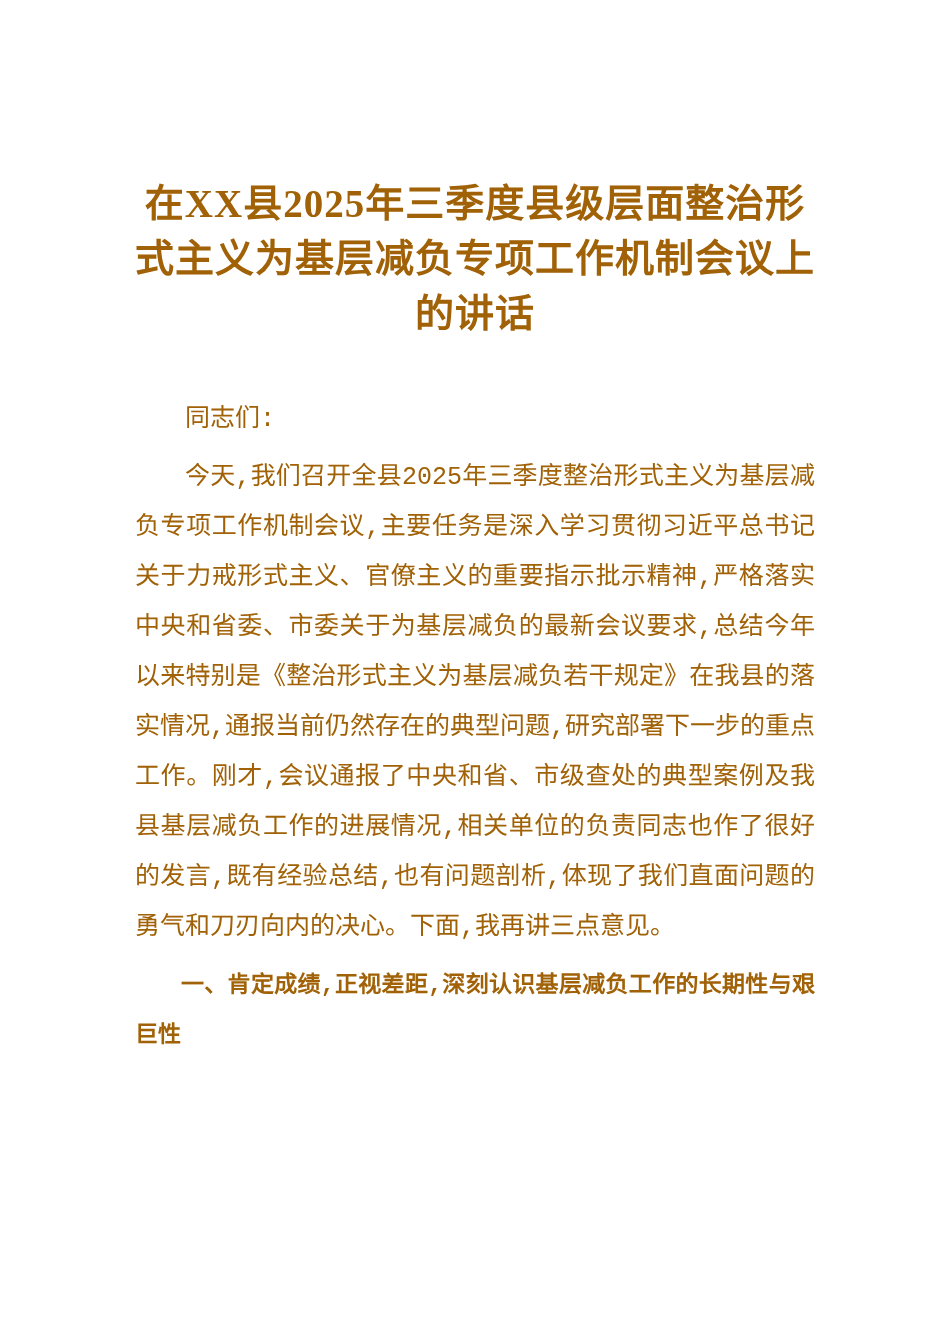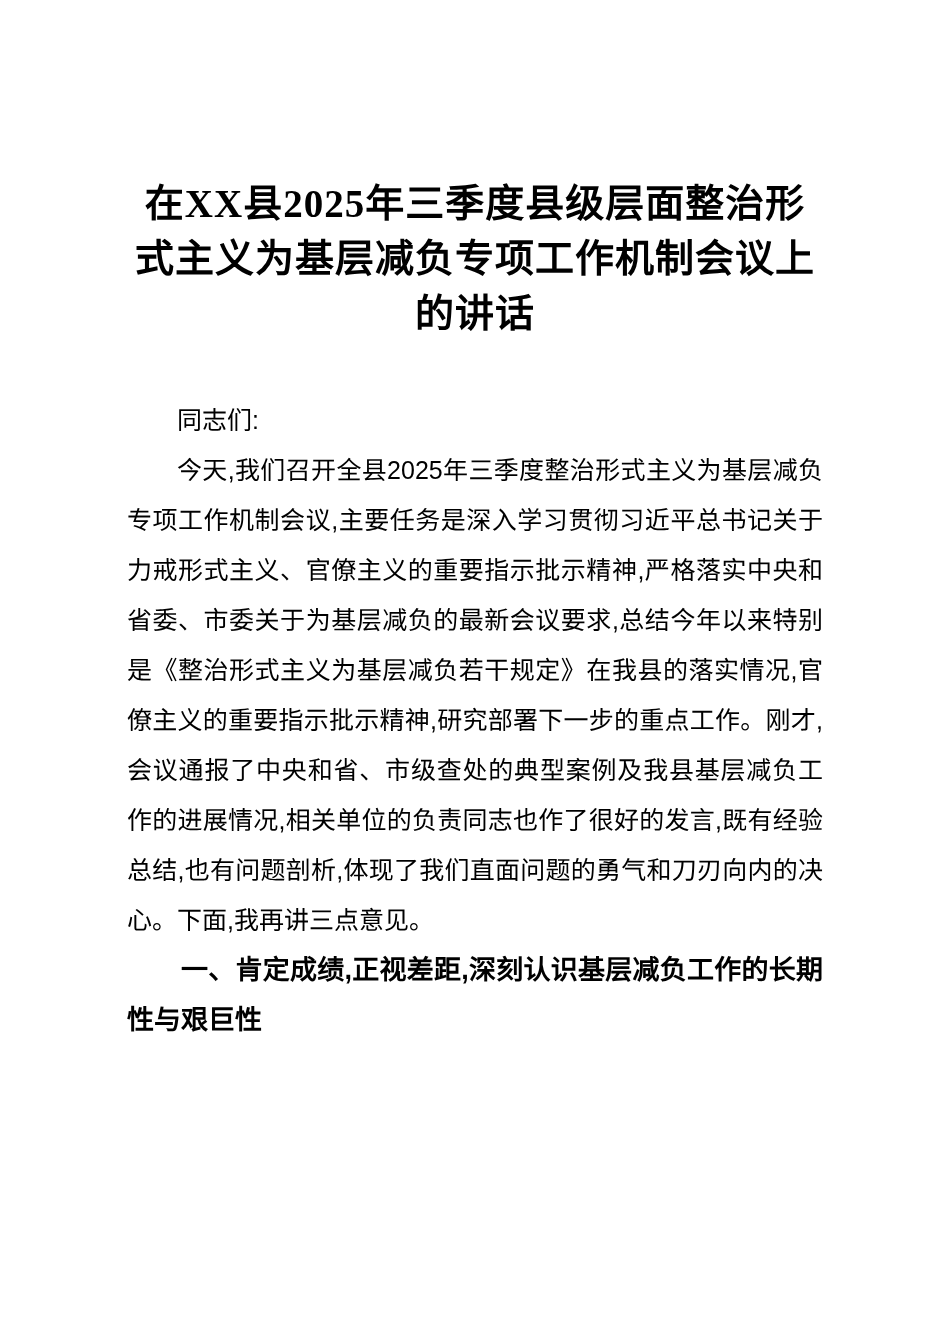--- a/index.html
+++ b/index.html
@@ -6,60 +6,60 @@
     margin: 0;
     padding: 0;
     background: #ffffff;
   }
   .page {
     position: relative;
     width: 950px;
     height: 1344px;
     margin: 0 auto;
     background: #ffffff;
-    color: #000000;
+    color: #a16207;
     box-sizing: border-box;
     padding: 176px 127px 0 127px;
     overflow: hidden;
     font-family: "Liberation Serif", "DejaVu Serif", serif;
   }
   .doc-title {
     margin: 0 0 54px 0;
     font-size: 39px;
     line-height: 55px;
     font-weight: 700;
     text-align: center;
     letter-spacing: 1px;
     font-family: "Liberation Serif", "DejaVu Serif", serif;
   }
   .para {
-    margin: 0;
+    margin: 8px;
     font-size: 25px;
     line-height: 50px;
     text-align: justify;
     text-justify: inter-ideograph;
     text-indent: 2em;
-    font-family: Liberation Sans, sans-serif;
+    font-family: Liberation Mono, monospace;
   }
   .section-heading {
-    margin: 0;
-    font-size: 27px;
+    margin: 8px;
+    font-size: 23px;
     line-height: 50px;
     font-weight: 700;
     text-align: justify;
     text-justify: inter-ideograph;
     text-indent: 2em;
-    font-family: Liberation Sans, sans-serif;
+    font-family: Liberation Mono, monospace;
   }
 </style>
 </head>
 <body>
 
 <div class="page">
   <h1 class="doc-title">在XX县2025年三季度县级层面整治形式主义为基层减负专项工作机制会议上的讲话</h1>
 
   <p class="para">同志们:</p>
 
-  <p class="para">今天,我们召开全县2025年三季度整治形式主义为基层减负专项工作机制会议,主要任务是深入学习贯彻习近平总书记关于力戒形式主义、官僚主义的重要指示批示精神,严格落实中央和省委、市委关于为基层减负的最新会议要求,总结今年以来特别是《整治形式主义为基层减负若干规定》在我县的落实情况,官僚主义的重要指示批示精神,研究部署下一步的重点工作。刚才,会议通报了中央和省、市级查处的典型案例及我县基层减负工作的进展情况,相关单位的负责同志也作了很好的发言,既有经验总结,也有问题剖析,体现了我们直面问题的勇气和刀刃向内的决心。下面,我再讲三点意见。</p>
+  <p class="para">今天,我们召开全县2025年三季度整治形式主义为基层减负专项工作机制会议,主要任务是深入学习贯彻习近平总书记关于力戒形式主义、官僚主义的重要指示批示精神,严格落实中央和省委、市委关于为基层减负的最新会议要求,总结今年以来特别是《整治形式主义为基层减负若干规定》在我县的落实情况,通报当前仍然存在的典型问题,研究部署下一步的重点工作。刚才,会议通报了中央和省、市级查处的典型案例及我县基层减负工作的进展情况,相关单位的负责同志也作了很好的发言,既有经验总结,也有问题剖析,体现了我们直面问题的勇气和刀刃向内的决心。下面,我再讲三点意见。</p>
 
   <h2 class="section-heading">一、肯定成绩,正视差距,深刻认识基层减负工作的长期性与艰巨性</h2>
 
 </div>
 
 </body></html>

